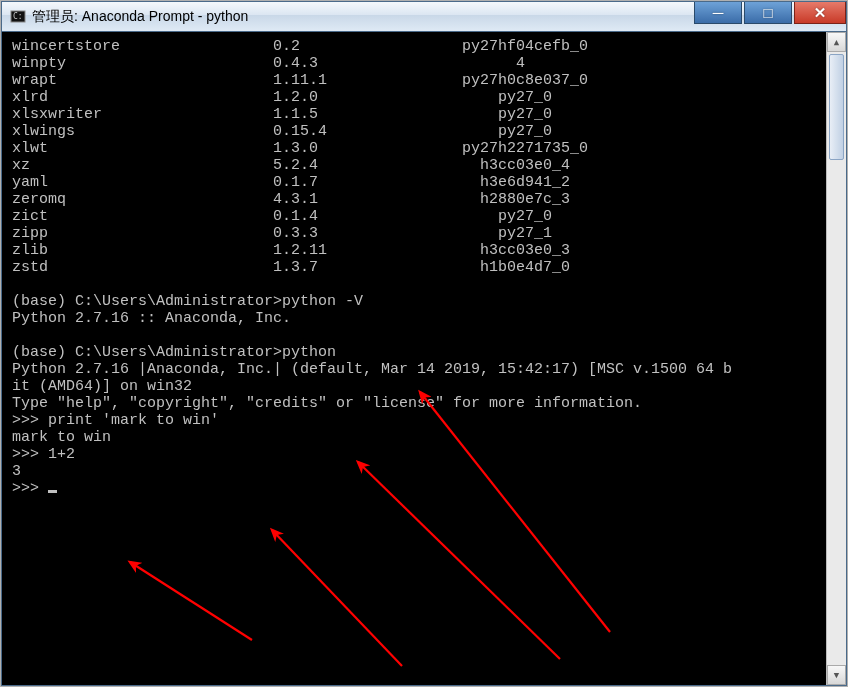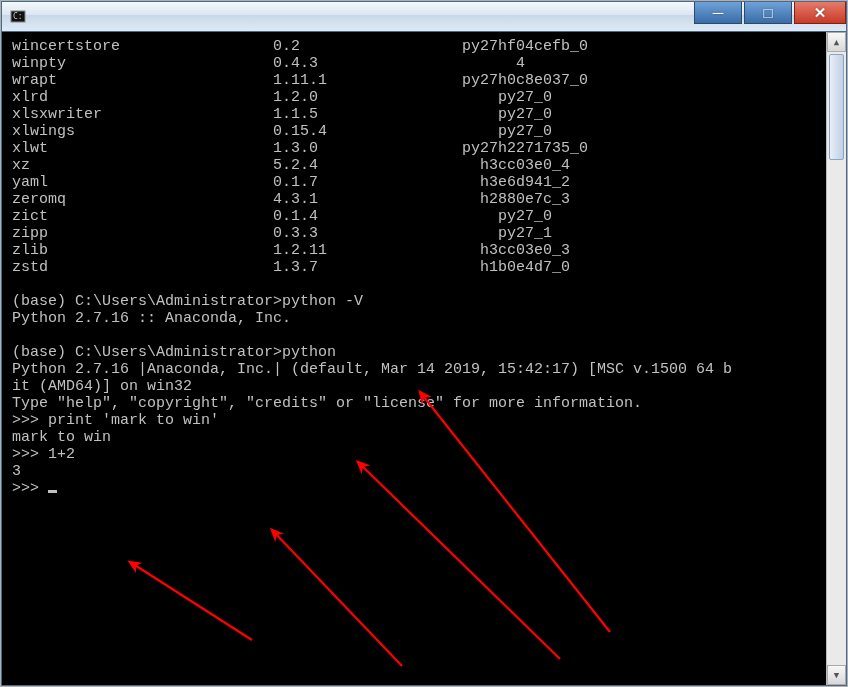--- a/index.html
+++ b/index.html
@@ -121,20 +121,21 @@
 <body>
 
 <div class="window">
   <div class="titlebar">
     <div class="sys-icon">
       <svg width="16" height="16" viewBox="0 0 16 16">
         <rect x="1" y="2" width="14" height="11" fill="#111" stroke="#888"></rect>
         <text x="3" y="10" font-size="8" fill="#c0c0c0" font-family="monospace">C:</text>
       </svg>
     </div>
+    <span class="title-text">管理员: Anaconda Prompt - python</span>
     <div class="win-buttons">
       <div class="win-btn min">
           <span>─</span>
         </div>
       <div class="win-btn max">
           <span>□</span>
         </div>
       <div class="win-btn close">
           <span>✕</span>
         </div>

